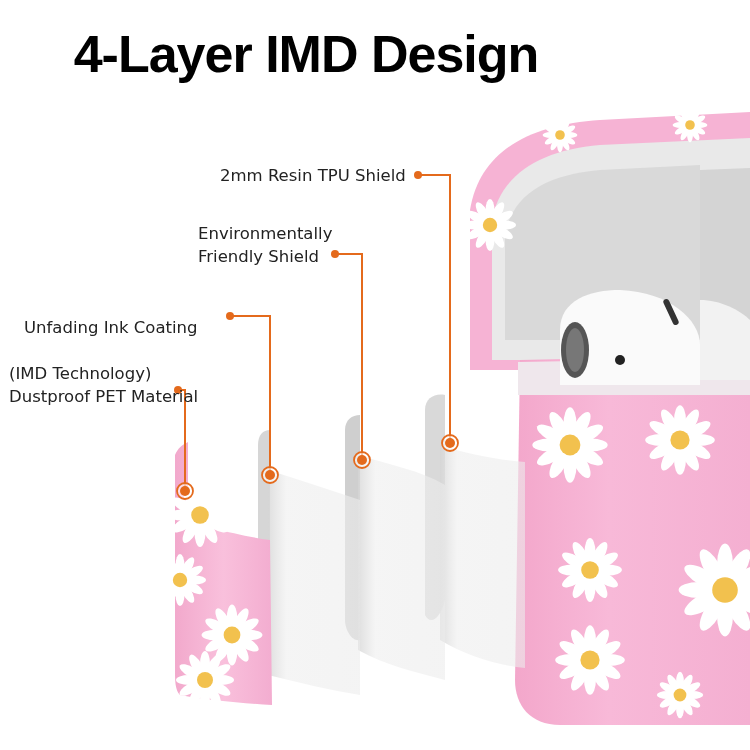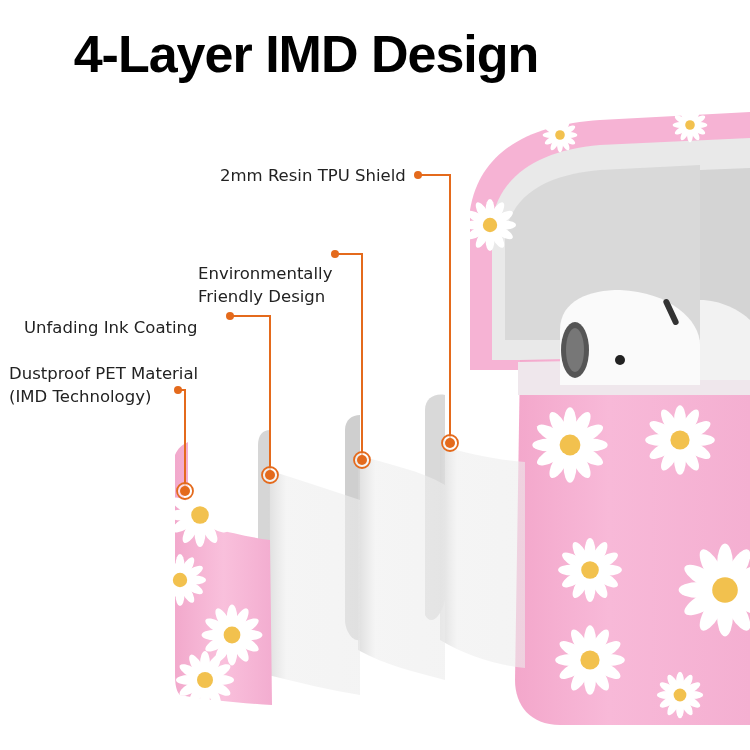--- a/index.html
+++ b/index.html
@@ -122,23 +122,23 @@
     <circle cx="270" cy="475" r="8" fill="#fff" fill-opacity="0.6" stroke="#e46a1c" stroke-width="1.8"></circle>
     <circle cx="270" cy="475" r="5" fill="#e46a1c"></circle>
     <circle cx="185" cy="491" r="8" fill="#fff" fill-opacity="0.6" stroke="#e46a1c" stroke-width="1.8"></circle>
     <circle cx="185" cy="491" r="5" fill="#e46a1c"></circle>
   </g>
 </svg>
 
 <div class="label" style="left:220px;top:164px;">
   <span>2mm Resin TPU Shield</span>
 </div>
-<div class="label" style="left:198px;top:222px;margin-top:40px;">
+<div class="label" style="left:198px;top:222px;">
   <span>Environmentally</span>
-  <span>Friendly Design</span>
+  <span>Friendly Shield</span>
 </div>
 <div class="label" style="left:24px;top:316px;">
   <span>Unfading Ink Coating</span>
 </div>
 <div class="label" style="left:9px;top:362px;">
+  <span>(IMD Technology)</span>
   <span>Dustproof PET Material</span>
-  <span>(IMD Technology)</span>
 </div>
 
 </body></html>

